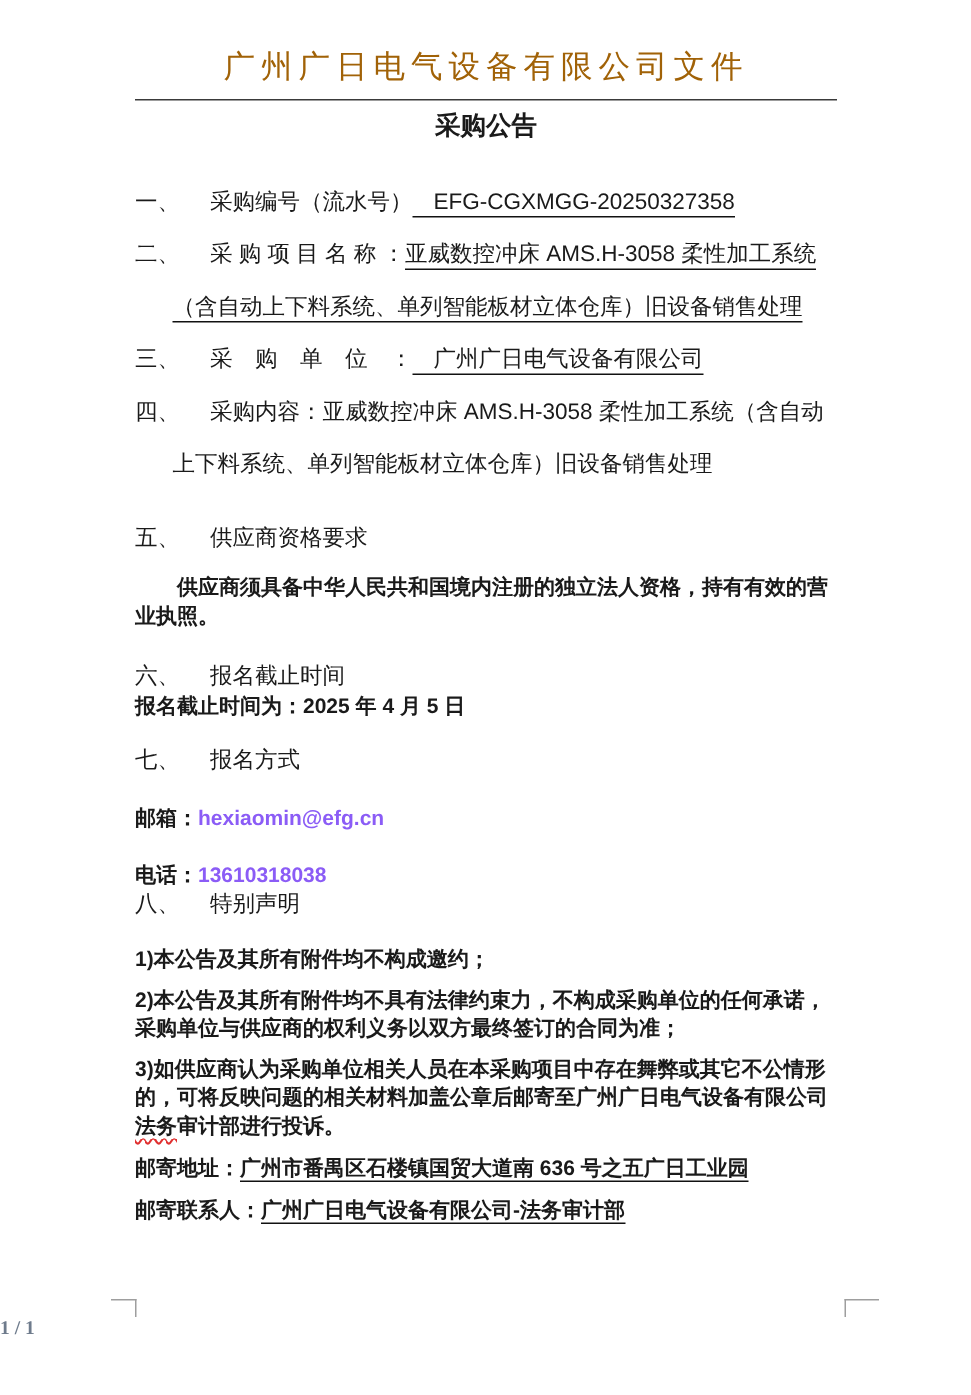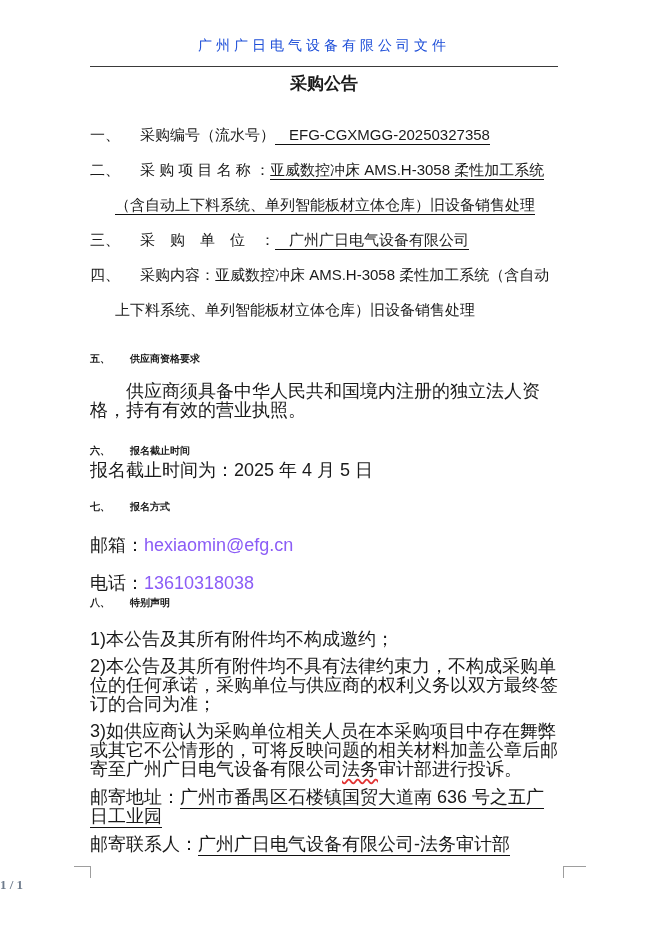--- a/index.html
+++ b/index.html
@@ -10,23 +10,23 @@
     background: #ffffff;
     font-family: "Liberation Sans", sans-serif;
     color: #1a1a1a;
     overflow: hidden;
   }
   .content { padding: 0 89px 0 90px; }
 
   .doc-header {
     margin-top: 33px;
     text-align: center;
-    font-size: 14px;
+    font-size: 21px;
     letter-spacing: 4px;
-    color: #1d4ed8;
+    color: #a16207;
     line-height: 24px;
     white-space: nowrap;
   }
   .rule {
     margin: 9px 0 0 0;
     border: none;
     border-top: 1px solid #3a3a3a;
     height: 0;
   }
   .doc-title {
@@ -43,30 +43,31 @@
     font-weight: normal;
     font-size: 15px;
     line-height: 35px;
     padding-left: 25px;
     text-indent: -25px;
   }
   .num { margin-right: 20px; }
 
   
   .sec-head {
-    font-weight: bold;
-    font-size: 10px;
+    font-weight: normal;
+    font-size: 15px;
     line-height: 20px;
     padding-left: 25px;
     text-indent: -25px;
   }
 
   .body-text {
-    font-size: 18px;
+    font-size: 14px;
     line-height: 19px;
+    font-weight: bold;
   }
   .indent2 { text-indent: 2em; }
 
   .underline {
     border-bottom: 1px solid #111;
     padding-bottom: 1px;
   }
   .pad-lead { padding-left: 14px; }
 
   .latin-val {

